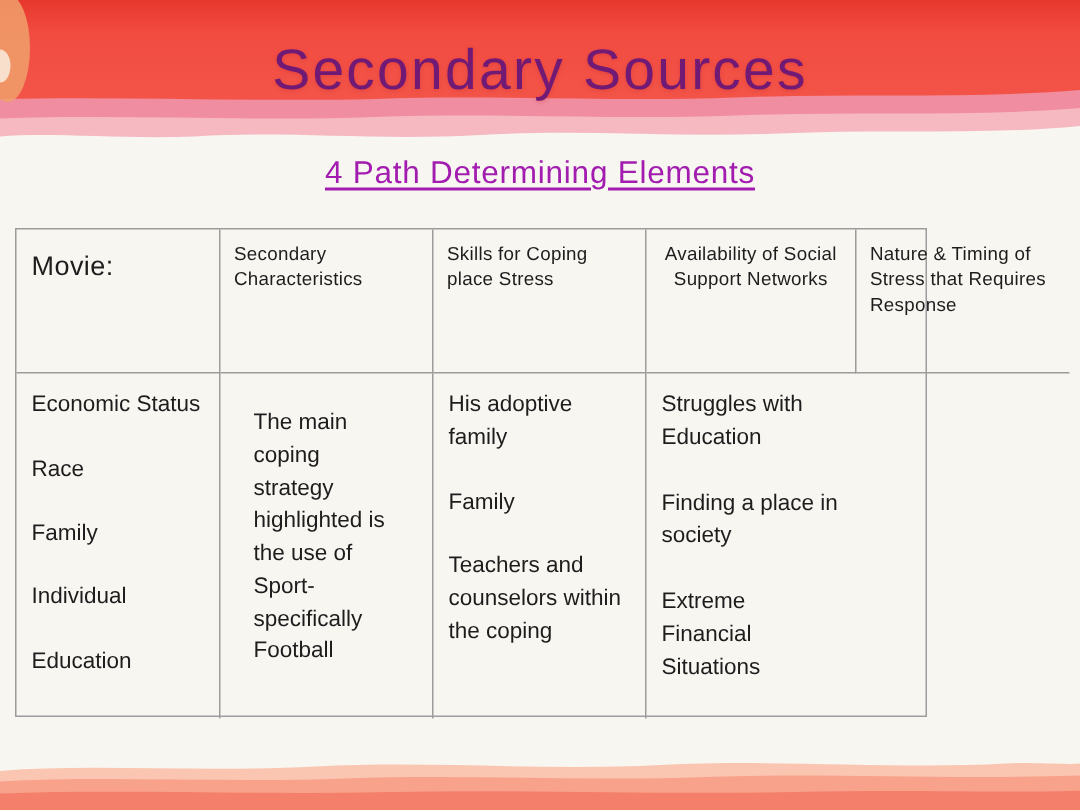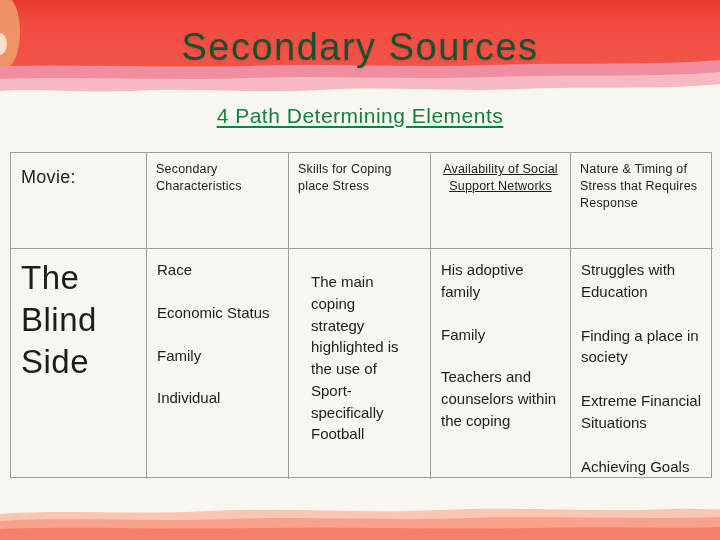--- a/index.html
+++ b/index.html
@@ -7,45 +7,45 @@
     position:relative;width:720px;height:540px;overflow:hidden;
     background:#f8f6f1;
     font-family:"Liberation Sans", sans-serif;
     color:#1d1d1d;
   }
   .band{position:absolute;left:0;width:720px;display:block;}
   .band-top{top:0;height:100px;}
   .band-bottom{bottom:0;height:52px;}
   .title{
     position:absolute;top:26px;left:0;width:720px;text-align:center;
-    font-size:38px;letter-spacing:1.5px;color:#14532d;font-weight:normal;margin:0;
+    font-size:38px;letter-spacing:1.5px;color:#701a75;font-weight:normal;margin:0;
     text-shadow:0 1px 3px rgba(190,40,55,.35);
   }
   .subtitle{
     position:absolute;top:104px;left:0;width:720px;text-align:center;
-    font-size:21px;letter-spacing:.5px;color:#15803d;font-weight:normal;margin:0;
+    font-size:21px;letter-spacing:.5px;color:#a21caf;font-weight:normal;margin:0;
     text-decoration:underline;text-underline-offset:3px;
   }
   .etable{
-    position:absolute;left:10px;top:152px;width:702px;height:326px;
+    position:absolute;left:10px;top:152px;width:608px;height:326px;
     display:grid;
     grid-template-columns:136px 142px 142px 140px 142px;
     grid-template-rows:96px 230px;
     border:1px solid #9c9c9c;
     box-sizing:border-box;
     background:transparent;
   }
   .cell{
     border-right:1px solid #9c9c9c;border-bottom:1px solid #9c9c9c;
     box-sizing:border-box;overflow:hidden;
   }
   .cell.last-col{border-right:none;}
   .cell.last-row{border-bottom:none;}
   .head{font-size:12.5px;line-height:1.35;padding:8px 9px;letter-spacing:.2px;}
-  .head.center{text-align:center;text-decoration:underline;}
+  .head.center{text-align:center;}
   .movie-label{font-size:18px;padding:12px 10px;letter-spacing:.3px;}
   .movie-title{
     font-size:33px;line-height:1.28;padding:8px 10px;letter-spacing:.5px;
   }
   .body-cell{font-size:15px;line-height:1.45;padding:10px 10px;}
   .li{margin:0 0 21px 0;}
   .li.wide{margin-bottom:22px;}
   .li:last-child{margin-bottom:0;}
   .para{margin:12px;}
 </style>
@@ -79,27 +79,27 @@
   <h2 class="subtitle">4 Path Determining Elements</h2>
 
   <div class="etable">
 
     <div class="cell head movie-label">Movie:</div>
     <div class="cell head">Secondary Characteristics</div>
     <div class="cell head">Skills for Coping place Stress</div>
     <div class="cell head center">Availability of Social Support Networks</div>
     <div class="cell head last-col">Nature &amp; Timing of Stress that Requires Response</div>
 
-    <div class="cell last-row movie-title">The Blind Side</div>
 
     <div class="cell last-row body-cell">
+      <div class="li">Economic Status</div>
       <div class="li">Race</div>
-      <div class="li">Economic Status</div>
       <div class="li">Family</div>
       <div class="li">Individual</div>
+      <div class="li">Education</div>
     </div>
 
     <div class="cell last-row body-cell">
       <p class="para">The main coping strategy highlighted is the use of Sport- specifically Football</p>
     </div>
 
     <div class="cell last-row body-cell">
       <div class="li">His adoptive family</div>
       <div class="li">Family</div>
       <div class="li">Teachers and counselors within the coping</div>

